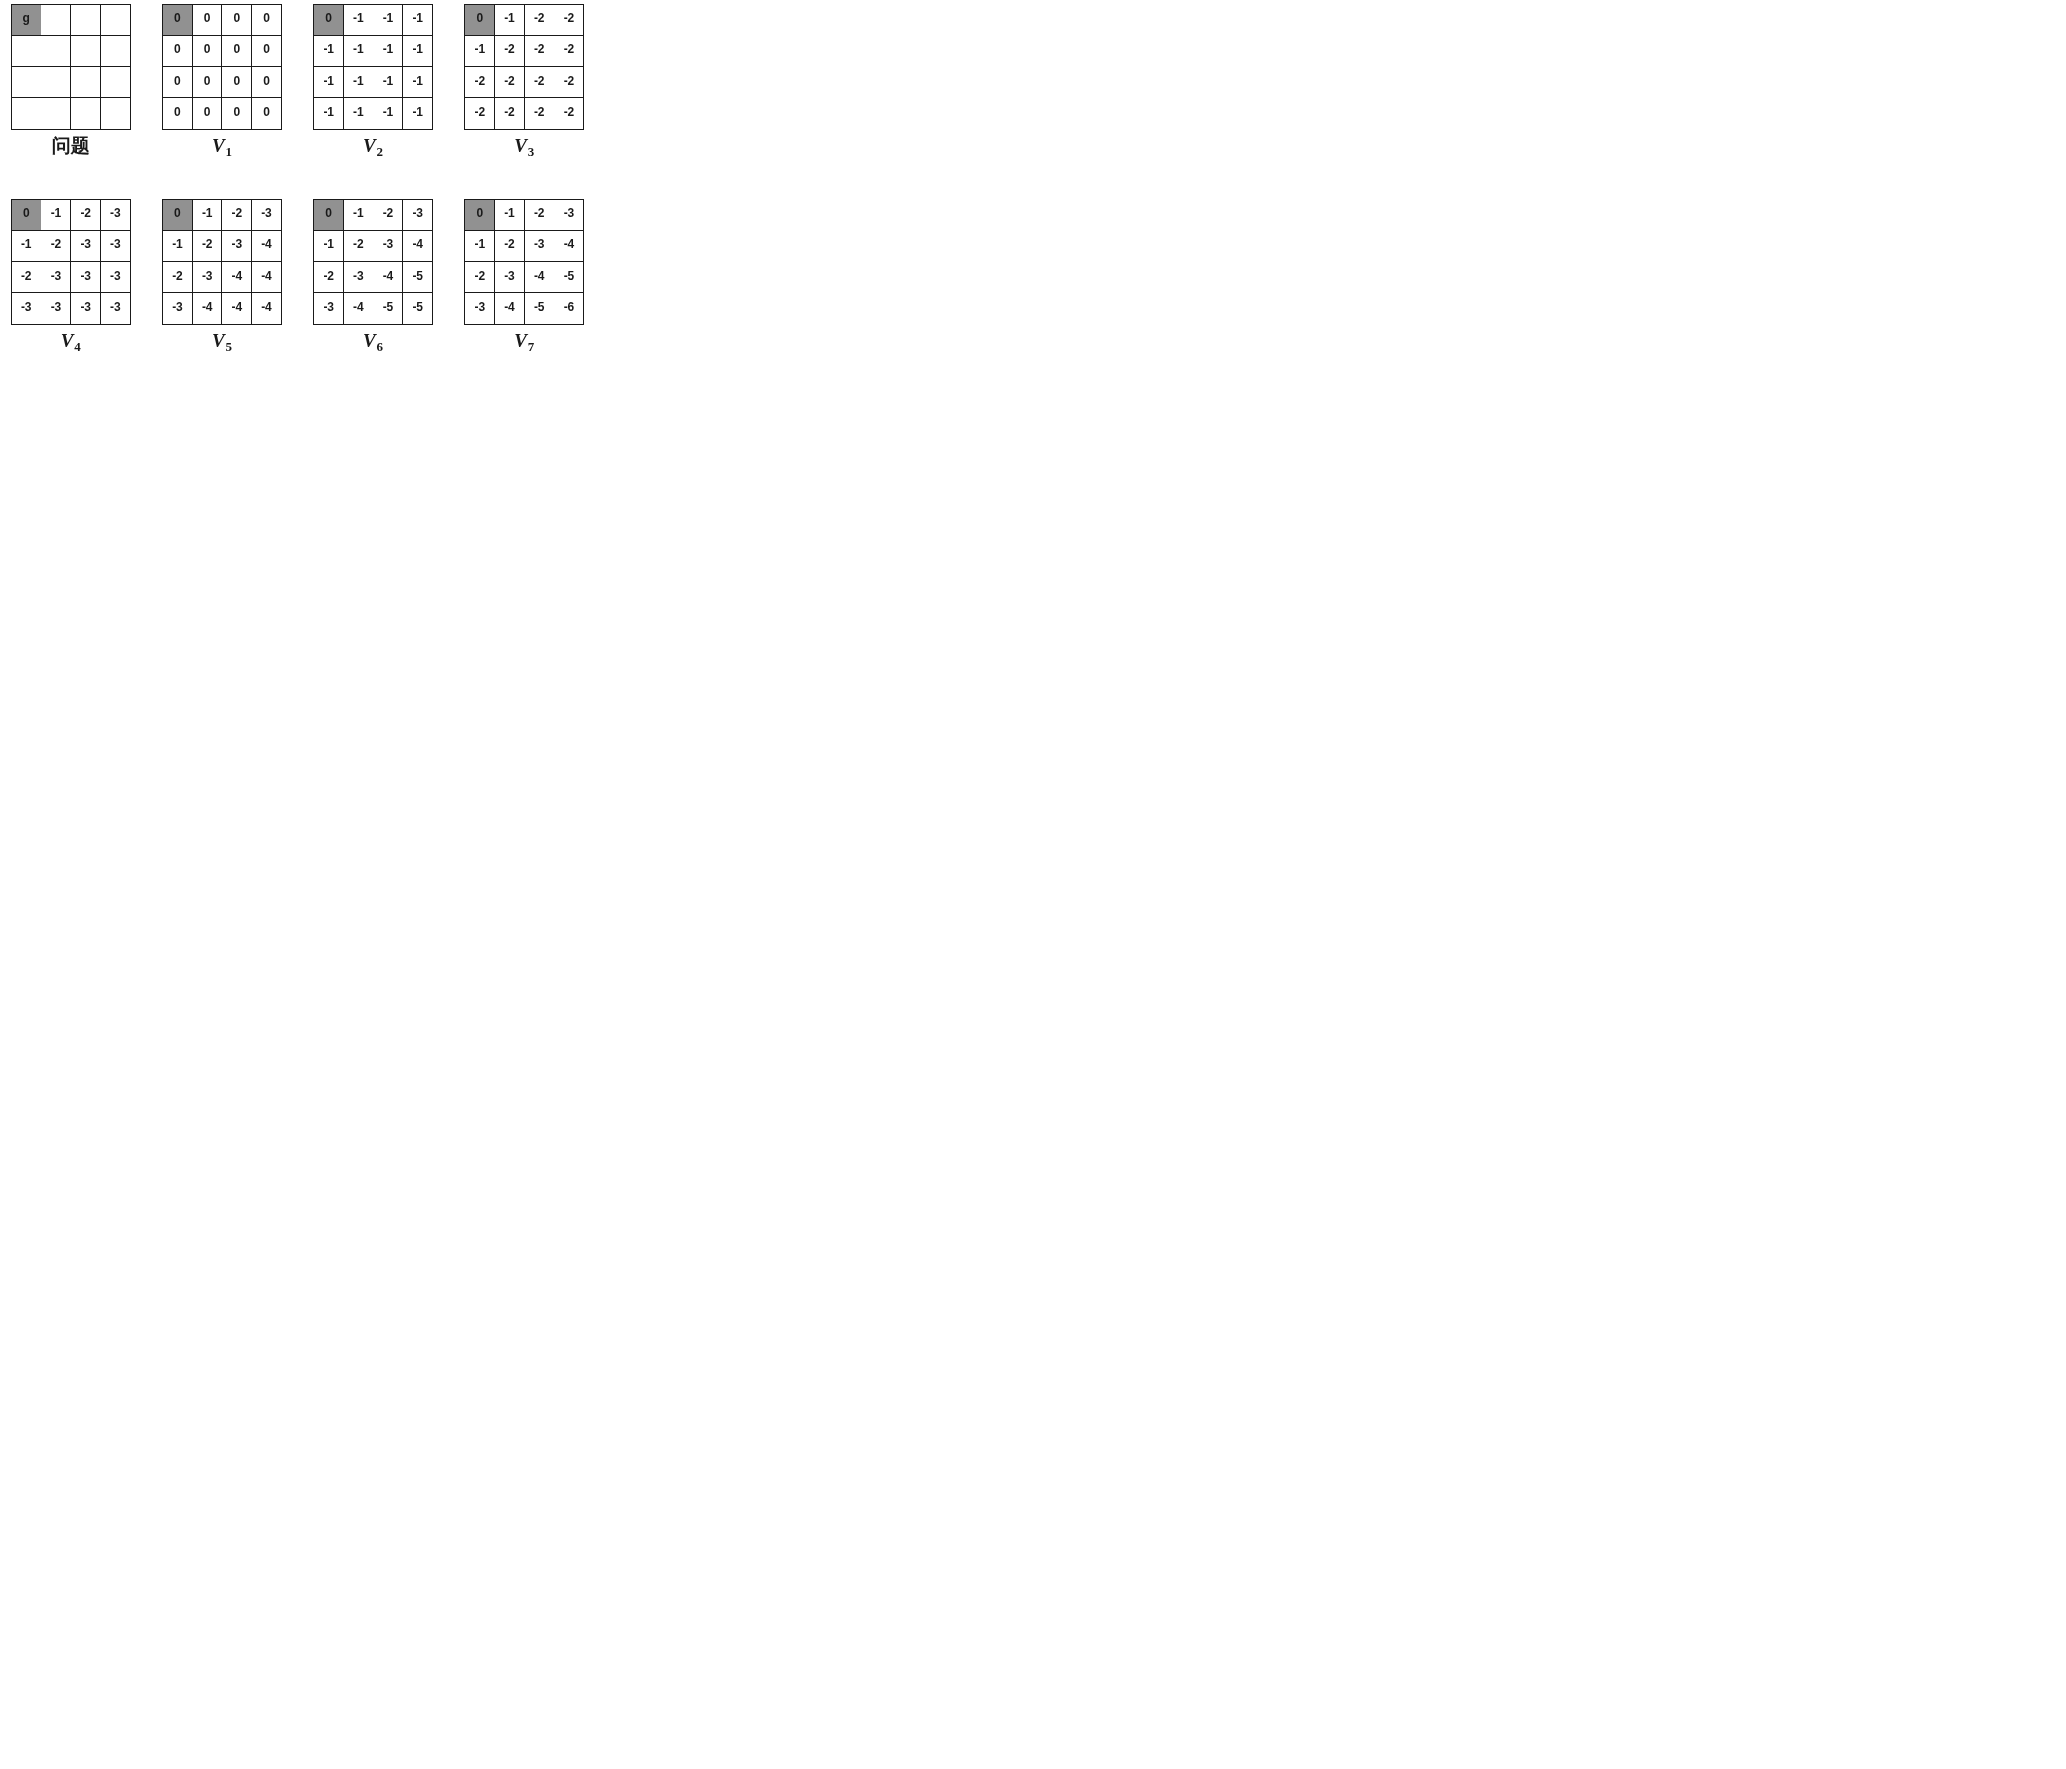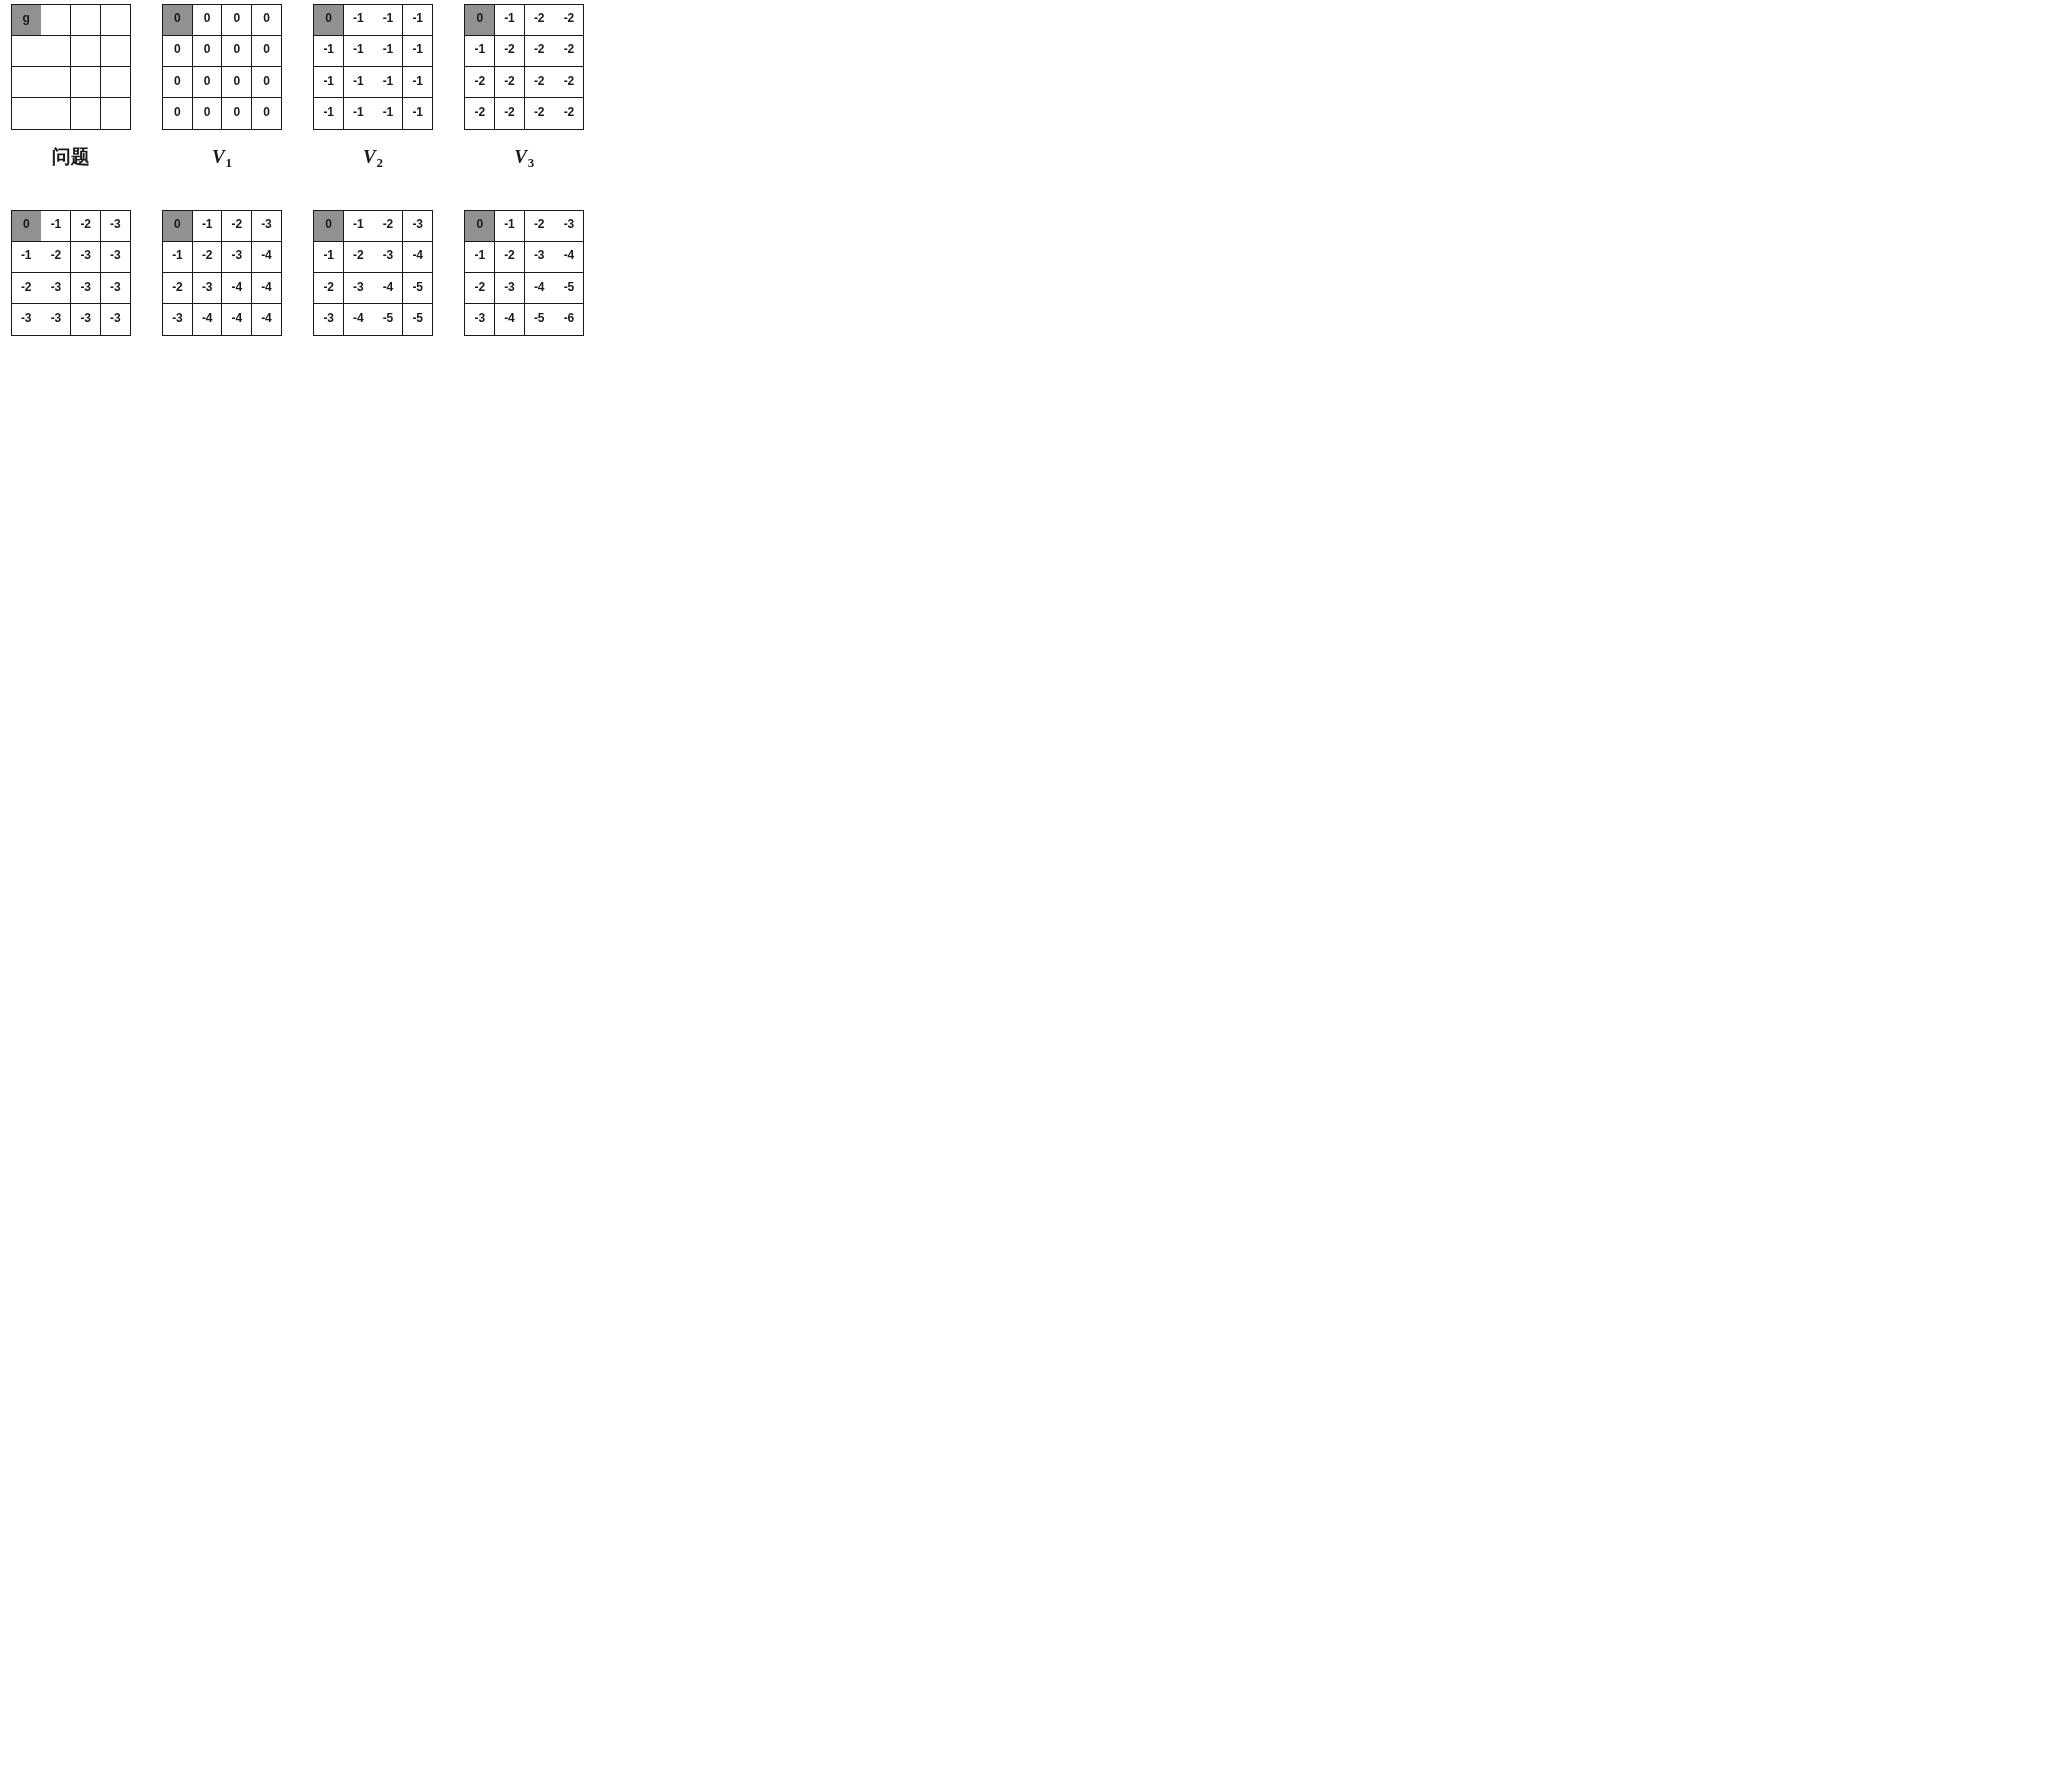--- a/index.html
+++ b/index.html
@@ -48,21 +48,21 @@
     display: flex;
     justify-content: center;
     align-items: flex-start;
     padding-top: 6.6px;
     font-size: 12px;
     font-weight: 600;
     letter-spacing: -0.2px;
   }
   .cell.goal { background: var(--goal-cell-fill); }
   .plabel {
-    margin-top: 17px;
+    margin-top: 6px;
     height: 23px;
     display: flex;
     align-items: flex-start;
     justify-content: center;
     line-height: 1.1;
   }
   .plabel.cjk {
     font-family: "Liberation Serif", serif;
     font-weight: bold;
     font-size: 19px;

